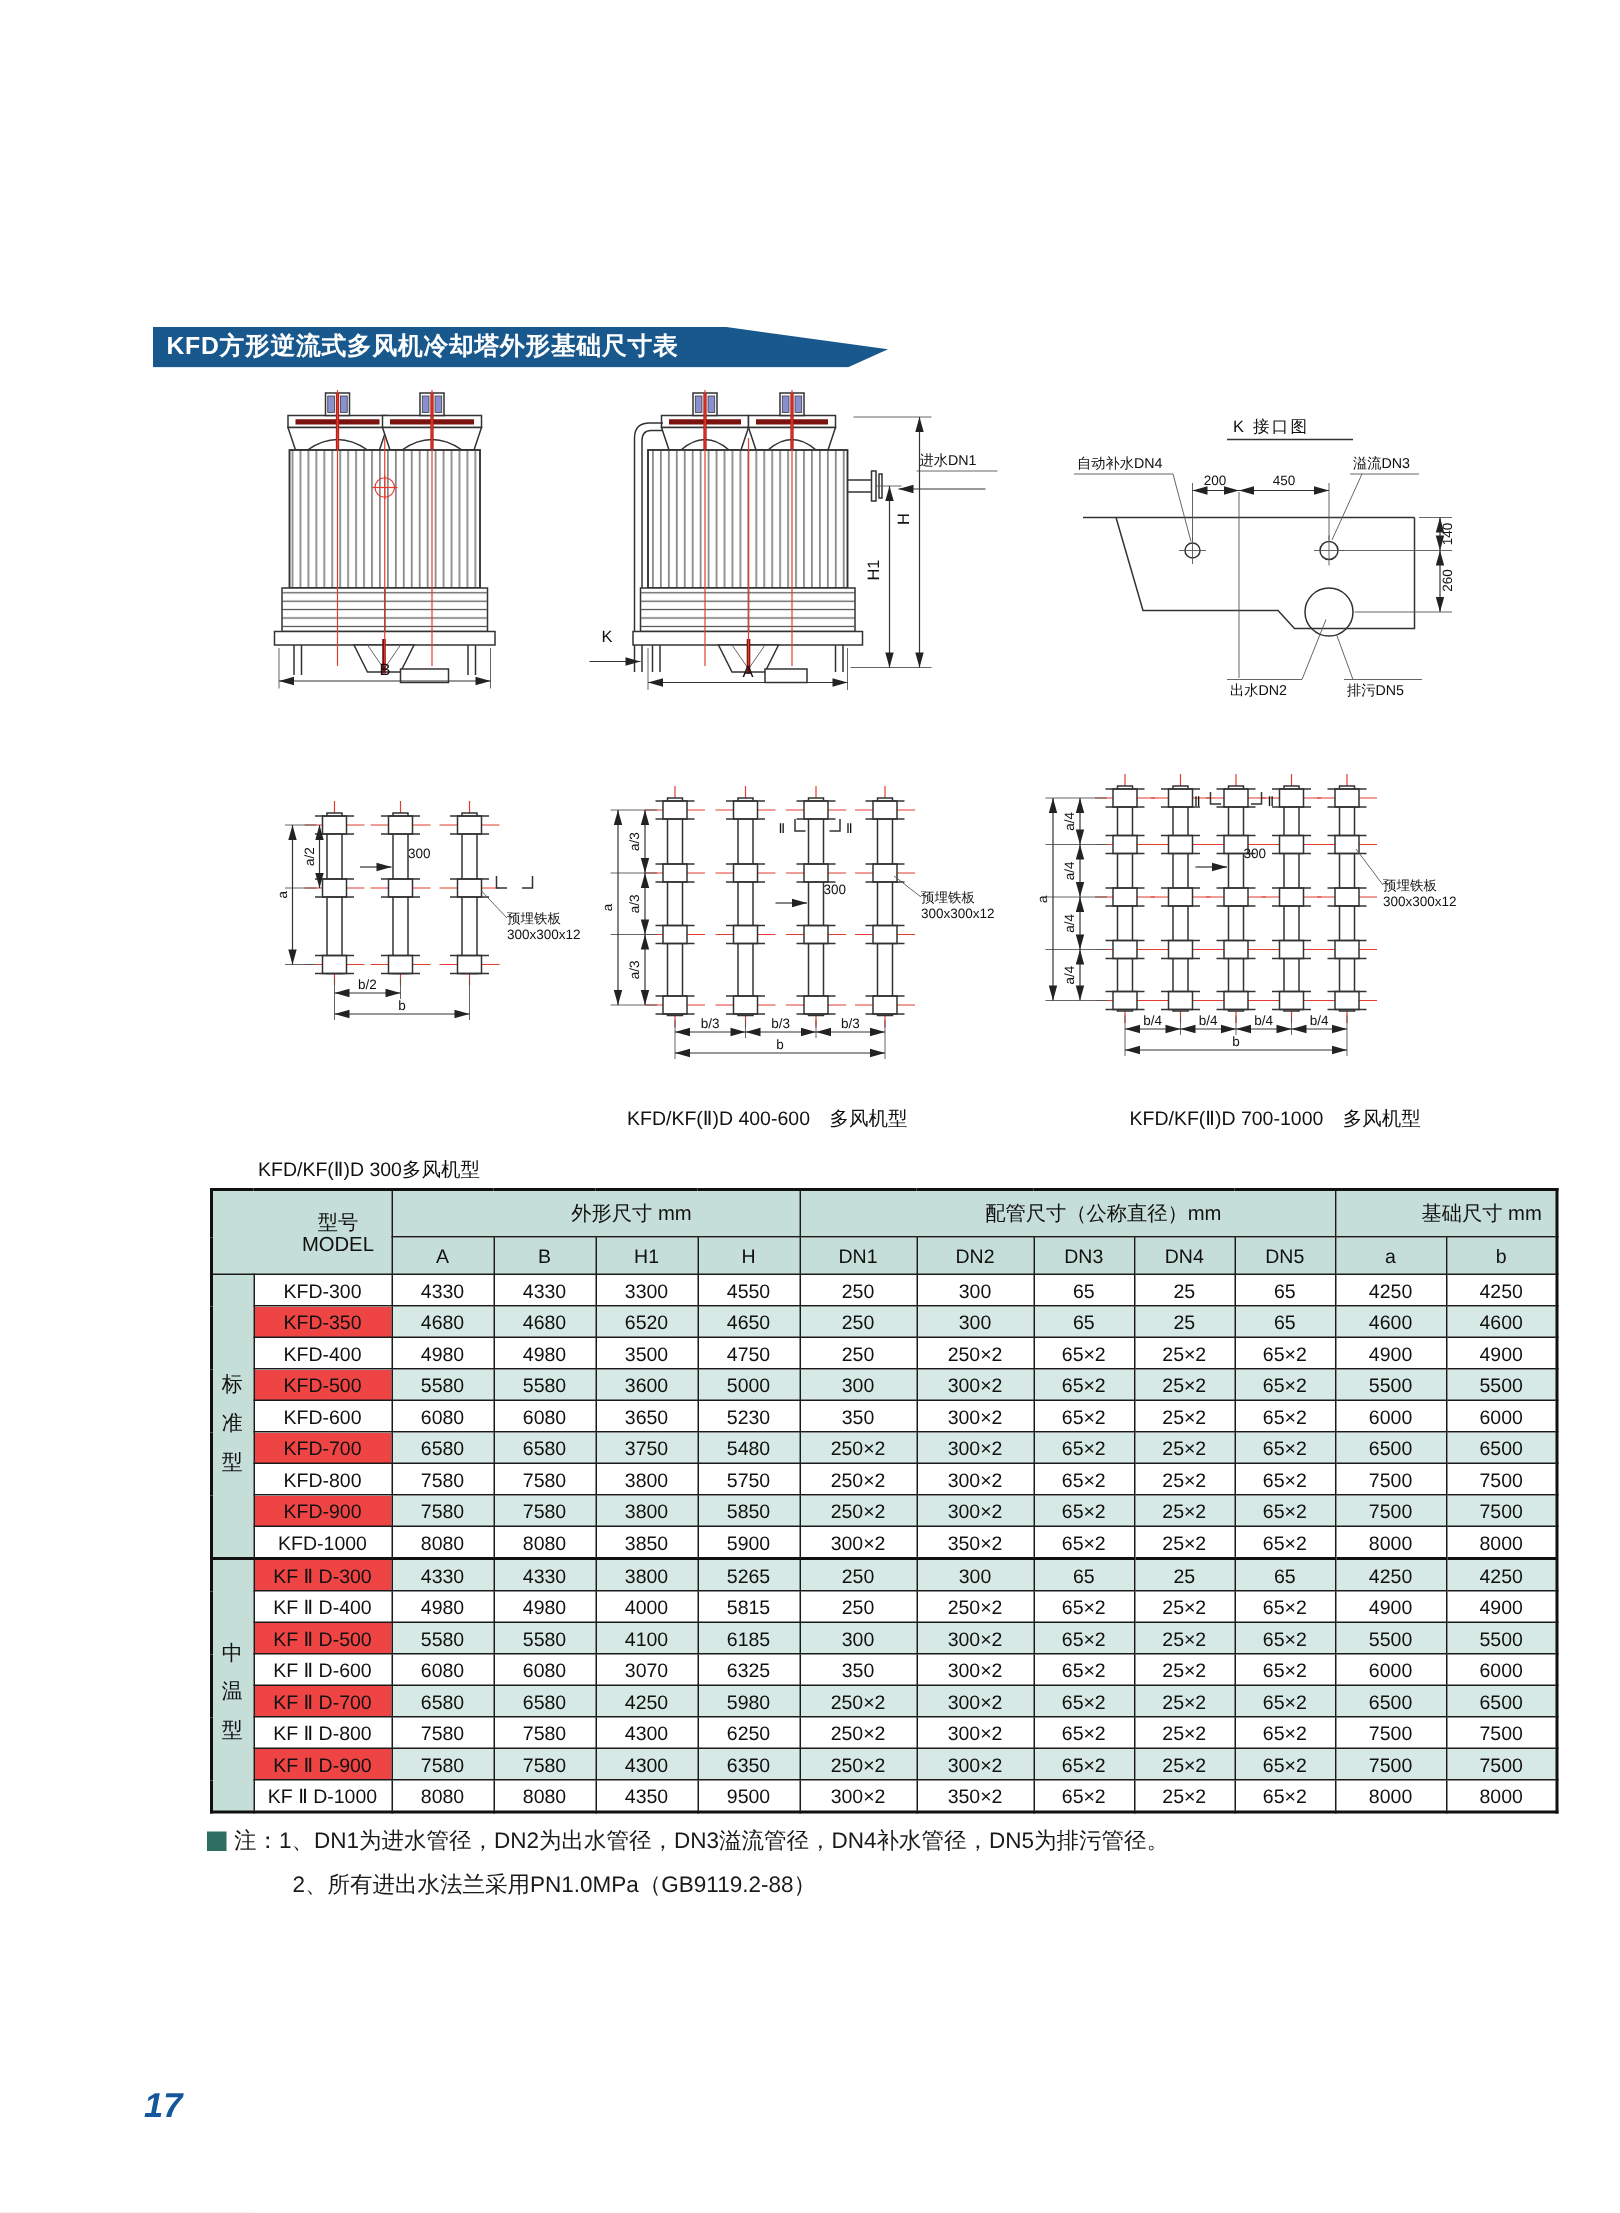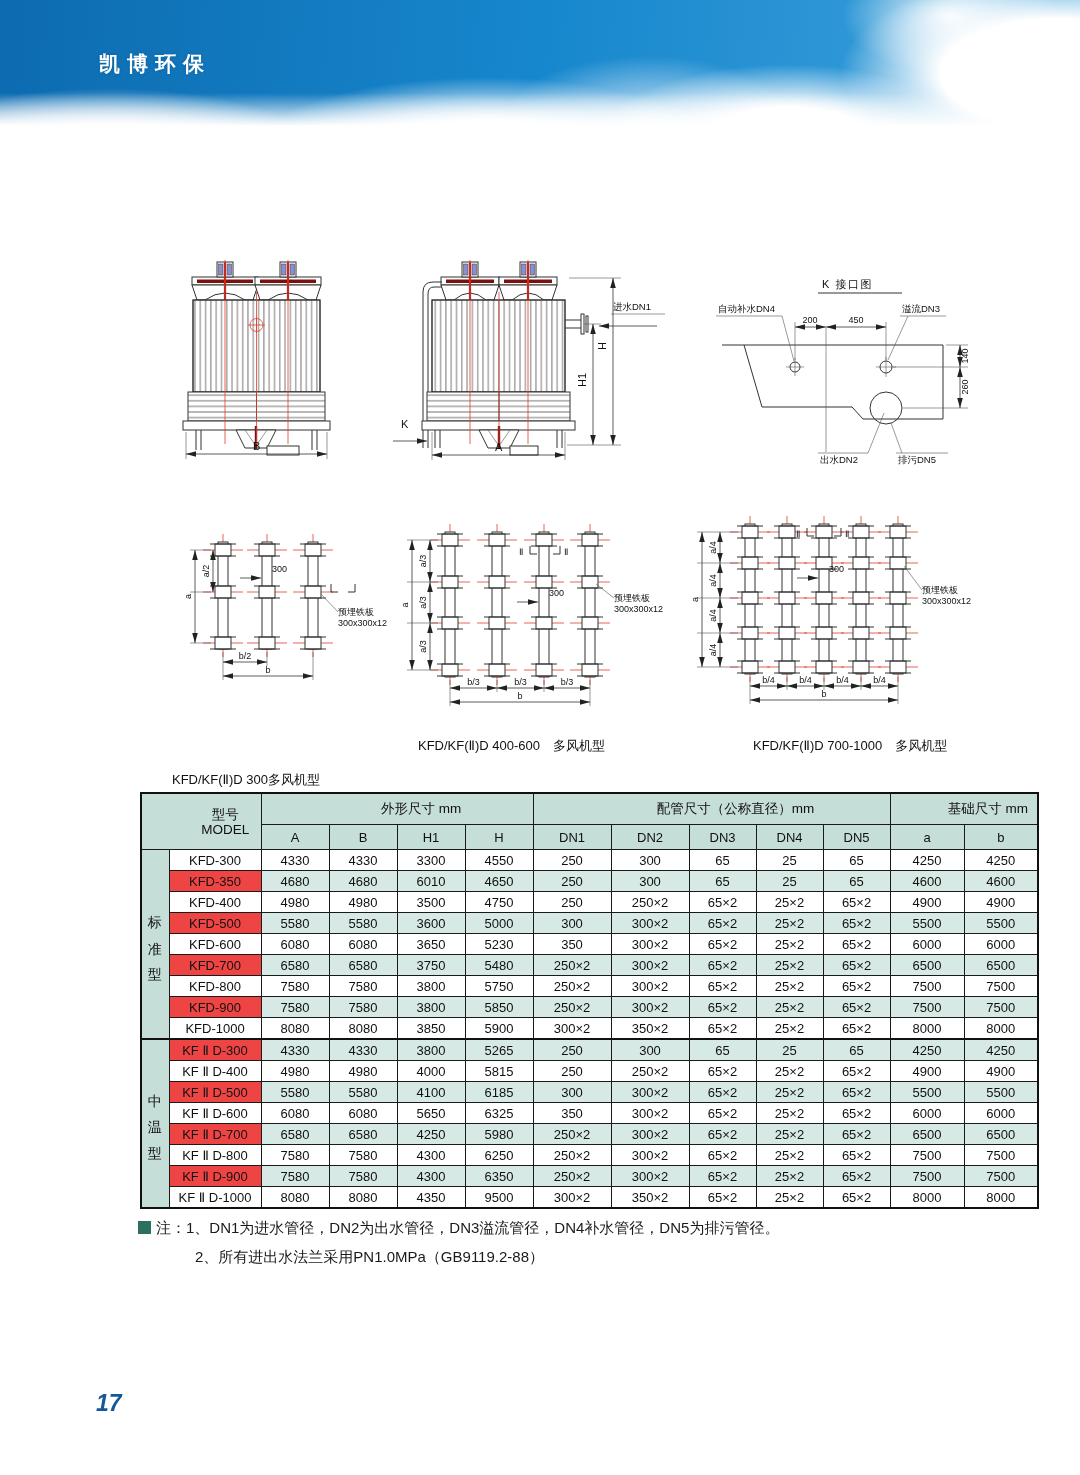--- a/index.html
+++ b/index.html
@@ -79,24 +79,24 @@
       </pattern>
       <marker id="arrE" markerUnits="userSpaceOnUse" markerWidth="12" markerHeight="8" refX="11" refY="4" orient="auto">
         <path d="M11,4 L1,1.2 L1,6.8 Z" fill="#222"></path>
       </marker>
       <marker id="arrS" markerUnits="userSpaceOnUse" markerWidth="12" markerHeight="8" refX="1" refY="4" orient="auto">
         <path d="M1,4 L11,1.2 L11,6.8 Z" fill="#222"></path>
       </marker>
     </defs>
   </svg>
 
-  <div class="sky">
-    <div class="brand">凯博环保</div>
+
+  <div class="title-banner">
+    <span>KFD方形逆流式多风机冷却塔外形基础尺寸表</span>
   </div>
-
 
   <svg id="towerB" style="left:150px;top:258px" width="220" height="210" viewBox="0 0 220 210">
     <g>
         <rect x="42" y="19" width="66" height="8" class="ln w"></rect>
         <polygon points="42,27 47,42 103,42 108,27" class="ln w"></polygon>
         <rect x="47" y="21.5" width="56" height="3.5" class="darkred"></rect>
         <path d="M55,42 Q75,28 95,42" class="ln w"></path>
         <rect x="67" y="4" width="16" height="15" class="ln w"></rect>
         <rect x="68.5" y="6" width="4.5" height="11" class="motor"></rect>
         <rect x="77" y="6" width="4.5" height="11" class="motor"></rect>
@@ -629,21 +629,21 @@
           <td>65</td>
           <td>25</td>
           <td>65</td>
           <td>4250</td>
           <td>4250</td>
         </tr>
         <tr class="alt">
           <td class="model-cell">KFD-350</td>
           <td>4680</td>
           <td>4680</td>
-          <td>6010</td>
+          <td>6520</td>
           <td>4650</td>
           <td>250</td>
           <td>300</td>
           <td>65</td>
           <td>25</td>
           <td>65</td>
           <td>4600</td>
           <td>4600</td>
         </tr>
         <tr>
@@ -784,21 +784,21 @@
           <td>65×2</td>
           <td>25×2</td>
           <td>65×2</td>
           <td>5500</td>
           <td>5500</td>
         </tr>
         <tr>
           <td class="model-cell">KF Ⅱ D-600</td>
           <td>6080</td>
           <td>6080</td>
-          <td>5650</td>
+          <td>3070</td>
           <td>6325</td>
           <td>350</td>
           <td>300×2</td>
           <td>65×2</td>
           <td>25×2</td>
           <td>65×2</td>
           <td>6000</td>
           <td>6000</td>
         </tr>
         <tr class="alt">

